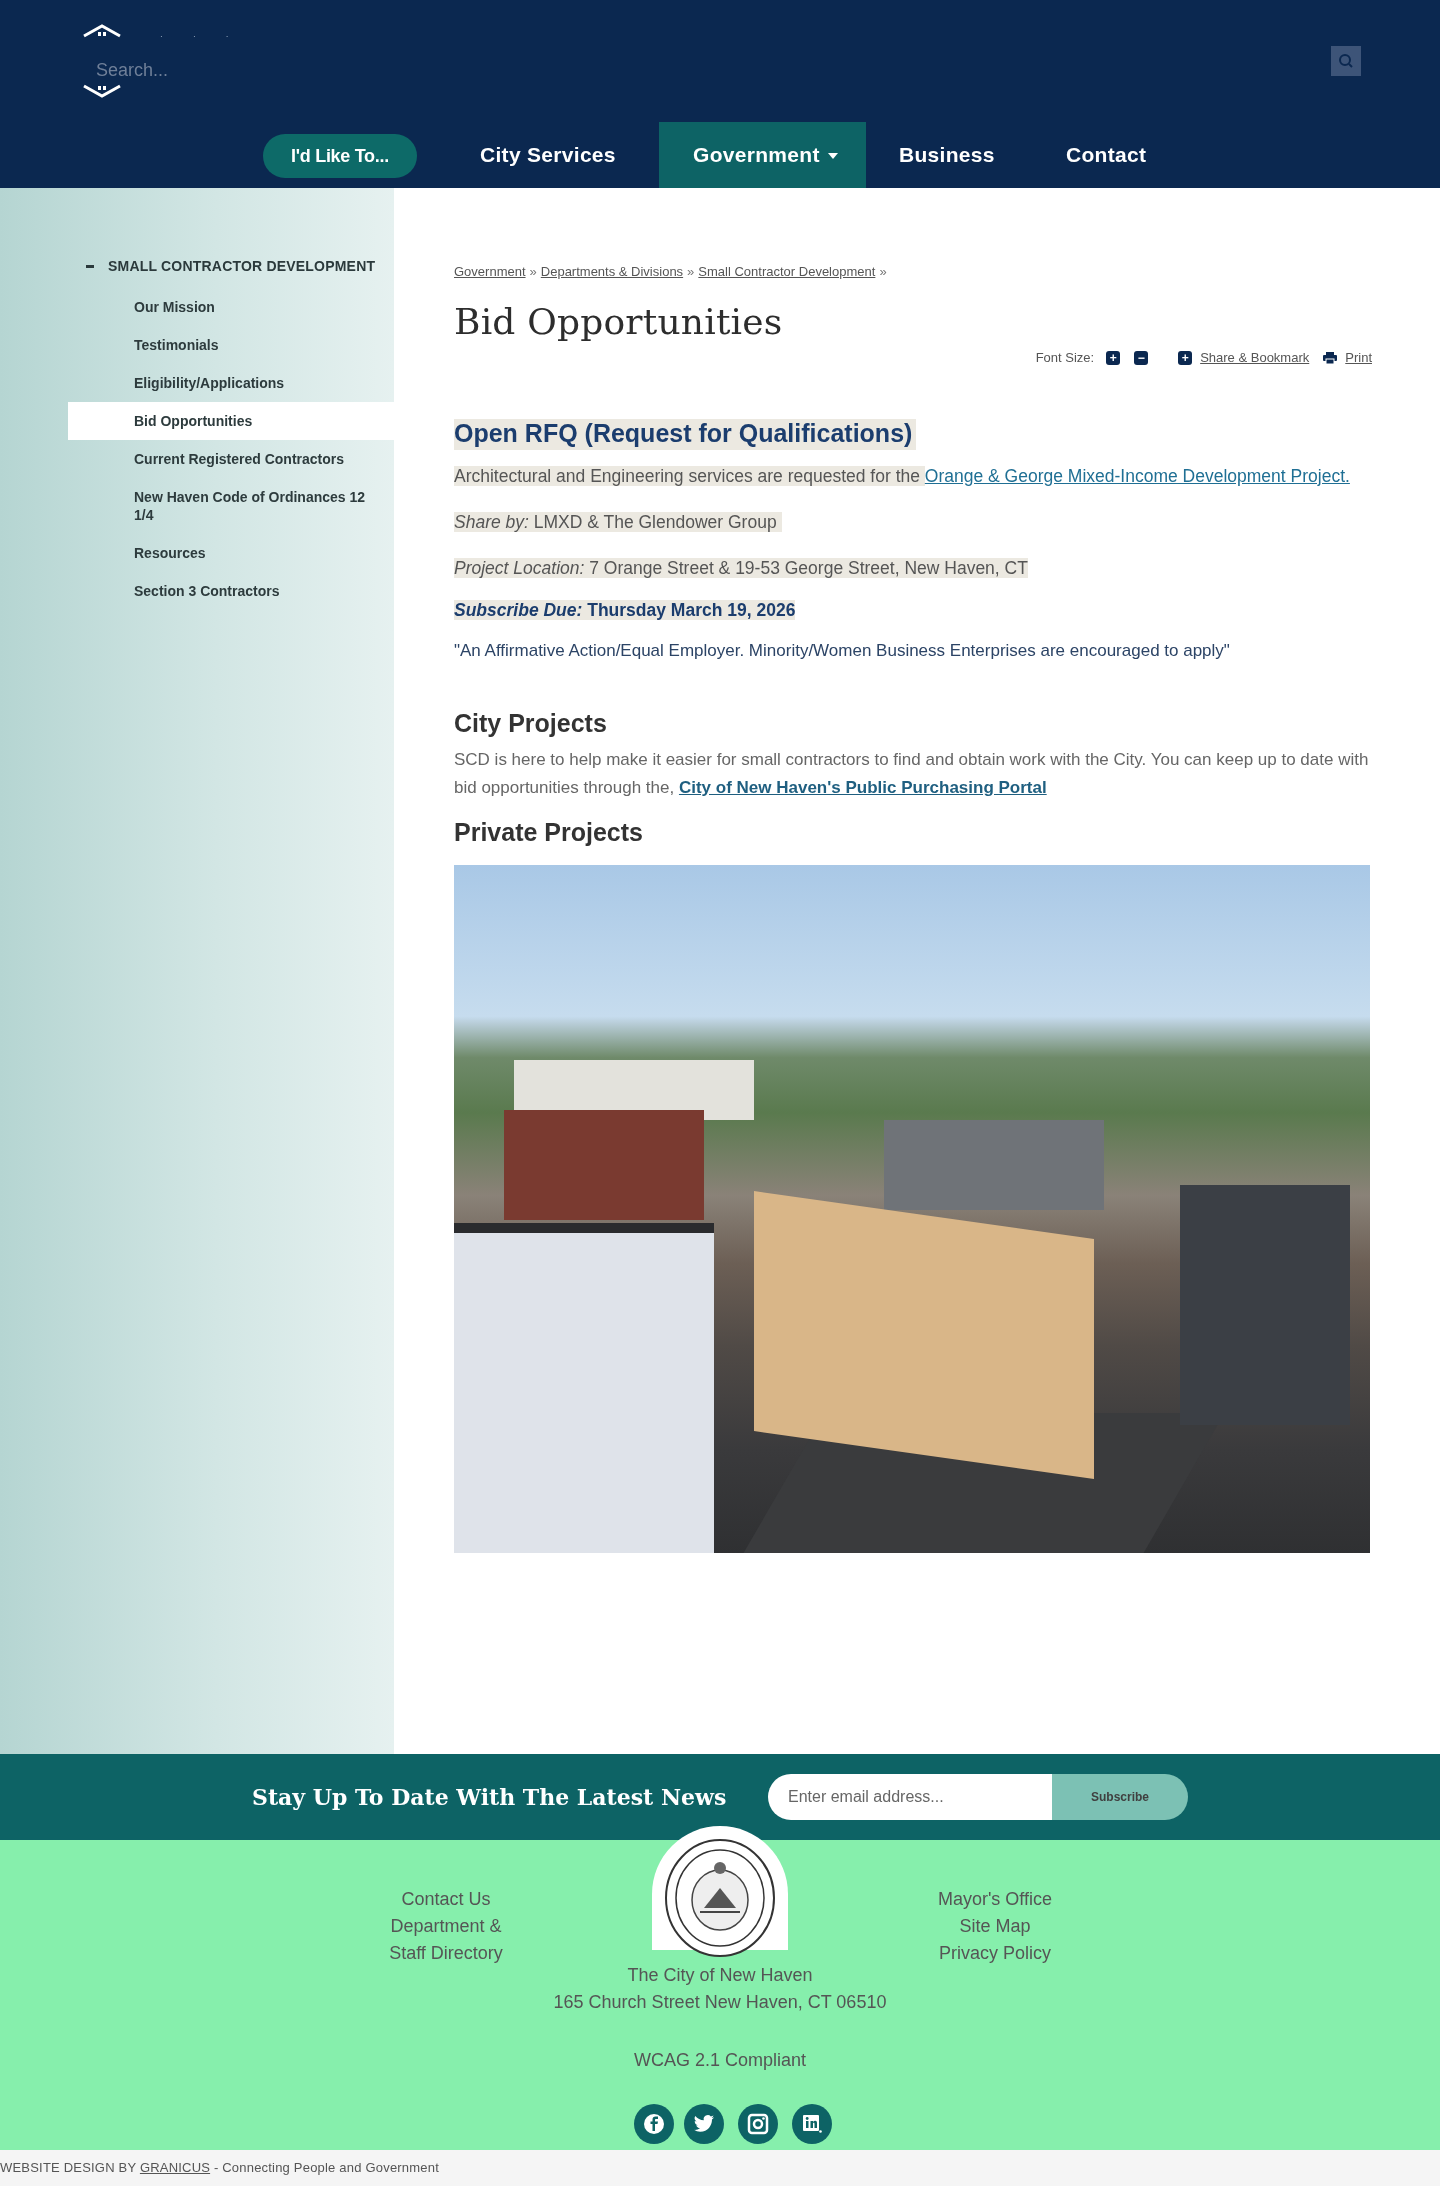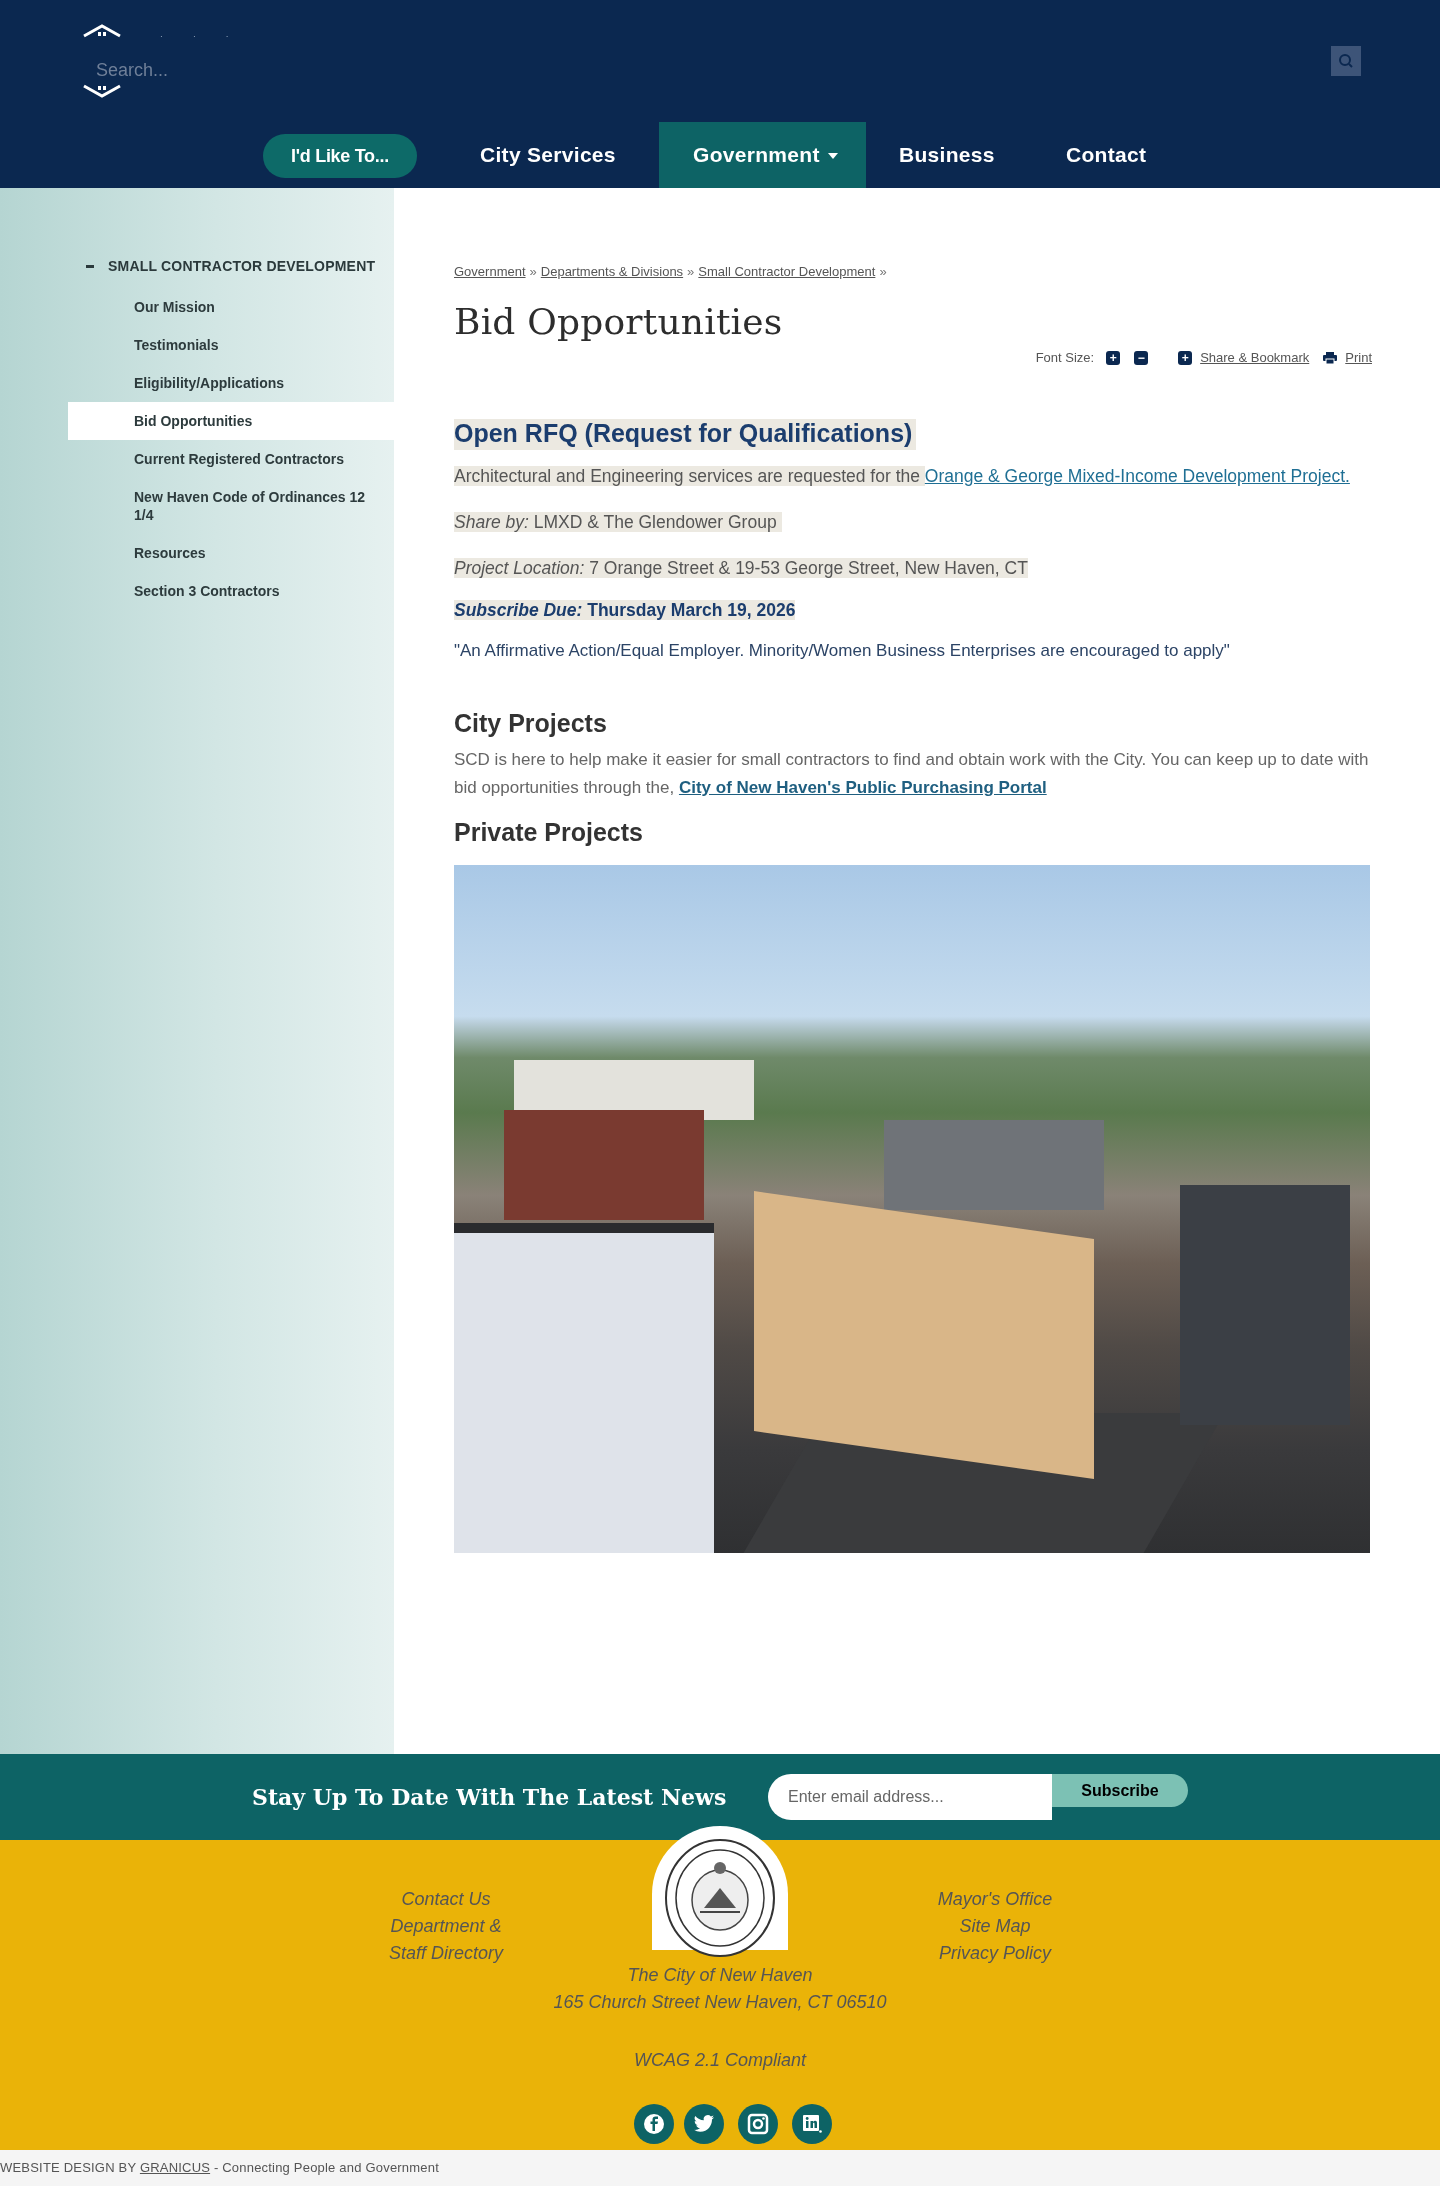--- a/index.html
+++ b/index.html
@@ -64,24 +64,24 @@
   .photo .b5 { position: absolute; left: 60px; top: 195px; width: 240px; height: 60px; background: #e3e2dc; }
   .photo .b6 { position: absolute; left: 430px; top: 255px; width: 220px; height: 90px; background: #6f7378; }
   .photo .road { position: absolute; left: 330px; bottom: 0; width: 400px; height: 140px; background: #3a3b3d; transform: skewX(-30deg); }
 
   
   .newsletter { height: 86px; background: #0d6365; display: flex; align-items: center; position: relative; }
   .news-title { position: absolute; left: 252px; font-family: "DejaVu Serif", "Liberation Serif", serif; color: #fff; font-size: 22px; }
   .news-form { position: absolute; left: 768px; top: 20px; display: flex; }
   .news-input { width: 284px; height: 46px; border: none; border-radius: 23px 0 0 23px; padding-left: 20px; font-size: 16px; font-family: "Liberation Sans", sans-serif; color: #555; outline: none; }
   .news-input::placeholder { color: #666; }
-  .news-btn { width: 136px; height: 33px; border: none; border-radius: 0 23px 23px 0; background: #7cc1b4; color: #000000; font-weight: bold; font-size: 16px; font-family: "Liberation Sans", sans-serif; }
-
-  
-  .footer { position: relative; height: 310px; background: #eab308; font-style: italic; }
+  .news-btn { width: 136px; height: 46px; border: none; border-radius: 0 23px 23px 0; background: #7cc1b4; color: #404040; font-weight: bold; font-size: 12px; font-family: "Liberation Sans", sans-serif; }
+
+  
+  .footer { position: relative; height: 310px; background: #86efac; }
   .seal-wrap { position: absolute; left: 652px; top: -14px; width: 136px; height: 124px; border-radius: 68px 68px 0 0; background: #fff; display: flex; justify-content: center; padding-top: 12px; }
   .seal { width: 112px; height: 120px; }
   .foot-col { position: absolute; top: 46px; font-size: 18px; line-height: 27px; color: #555; text-align: center; }
   .foot-col a { text-decoration: none; color: #555; display: block; }
   .foot-left { left: 370px; width: 152px; }
   .foot-right { left: 920px; width: 150px; }
   .address { position: absolute; left: 0; right: 0; top: 122px; text-align: center; font-size: 18px; line-height: 27px; color: #555; }
   .wcag { position: absolute; left: 0; right: 0; top: 210px; text-align: center; font-size: 18px; color: #555; }
   .socials { position: absolute; left: 634px; top: 264px; display: flex; gap: 10px; }
   .social { width: 40px; height: 40px; border-radius: 50%; background: #0d6365; display: flex; align-items: center; justify-content: center; }

